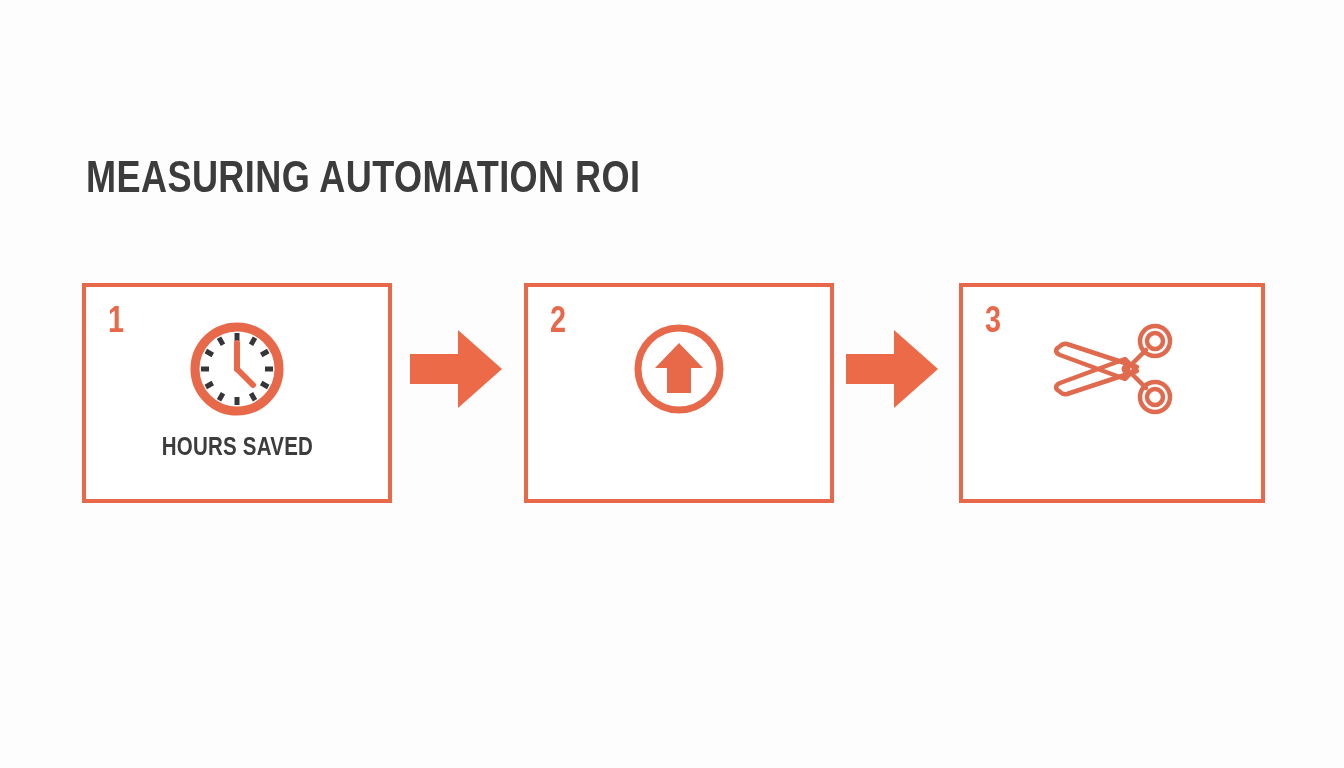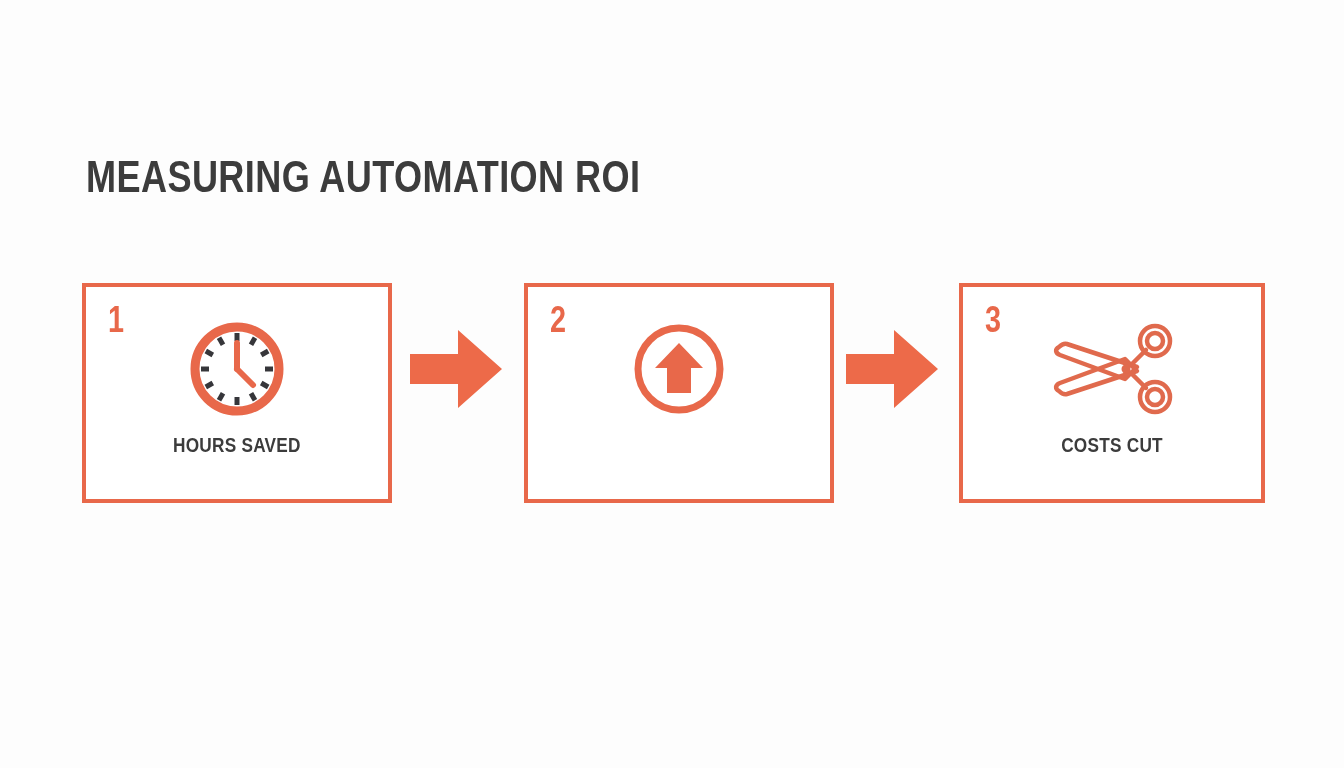--- a/index.html
+++ b/index.html
@@ -75,21 +75,21 @@
     align-items: center;
     justify-content: center;
   }
   .card-label {
     position: absolute;
     left: 0;
     right: 0;
     top: 147px;
     text-align: center;
     font-family: "Liberation Sans", sans-serif;
-    font-size: 21px;
+    font-size: 25px;
     font-weight: bold;
     letter-spacing: 0.3px;
     color: #3c3c3c;
     line-height: 1;
   }
   .card-label span {
     display: inline-block;
     transform: scaleX(0.82);
   }
 
@@ -173,17 +173,16 @@
             <path d="M84 56 C 92 64, 96 68, 99 71"></path>
             <path d="M84 48 C 92 40, 96 36, 99 33"></path>
             <circle cx="108" cy="24" r="15"></circle>
             <circle cx="108" cy="24" r="8"></circle>
             <circle cx="108" cy="80" r="15"></circle>
             <circle cx="108" cy="80" r="8"></circle>
           </g>
           <circle cx="79" cy="52" r="4.5" fill="#e06a4d"></circle>
         </svg>
       </div>
-      <div class="card-label"><span>COSTS CUT</span></div>
     </div>
 
   </div>
 </div>
 
 </body></html>

